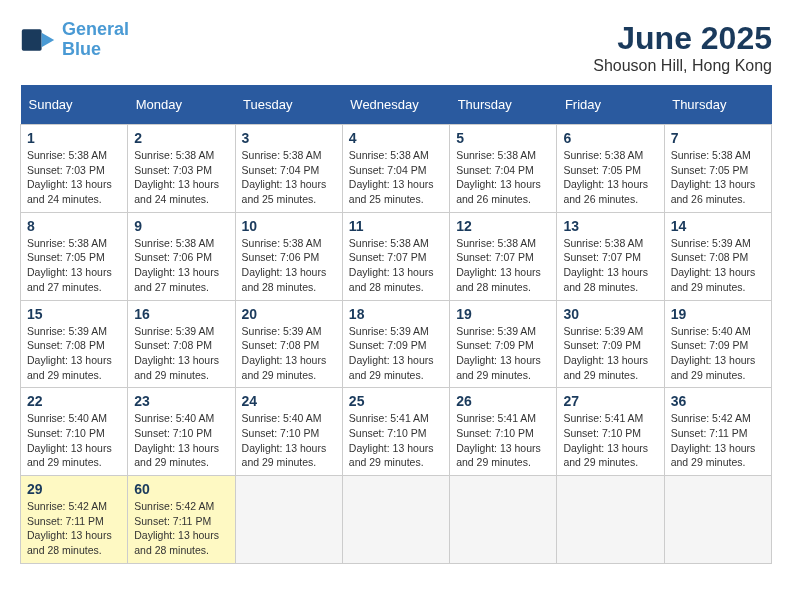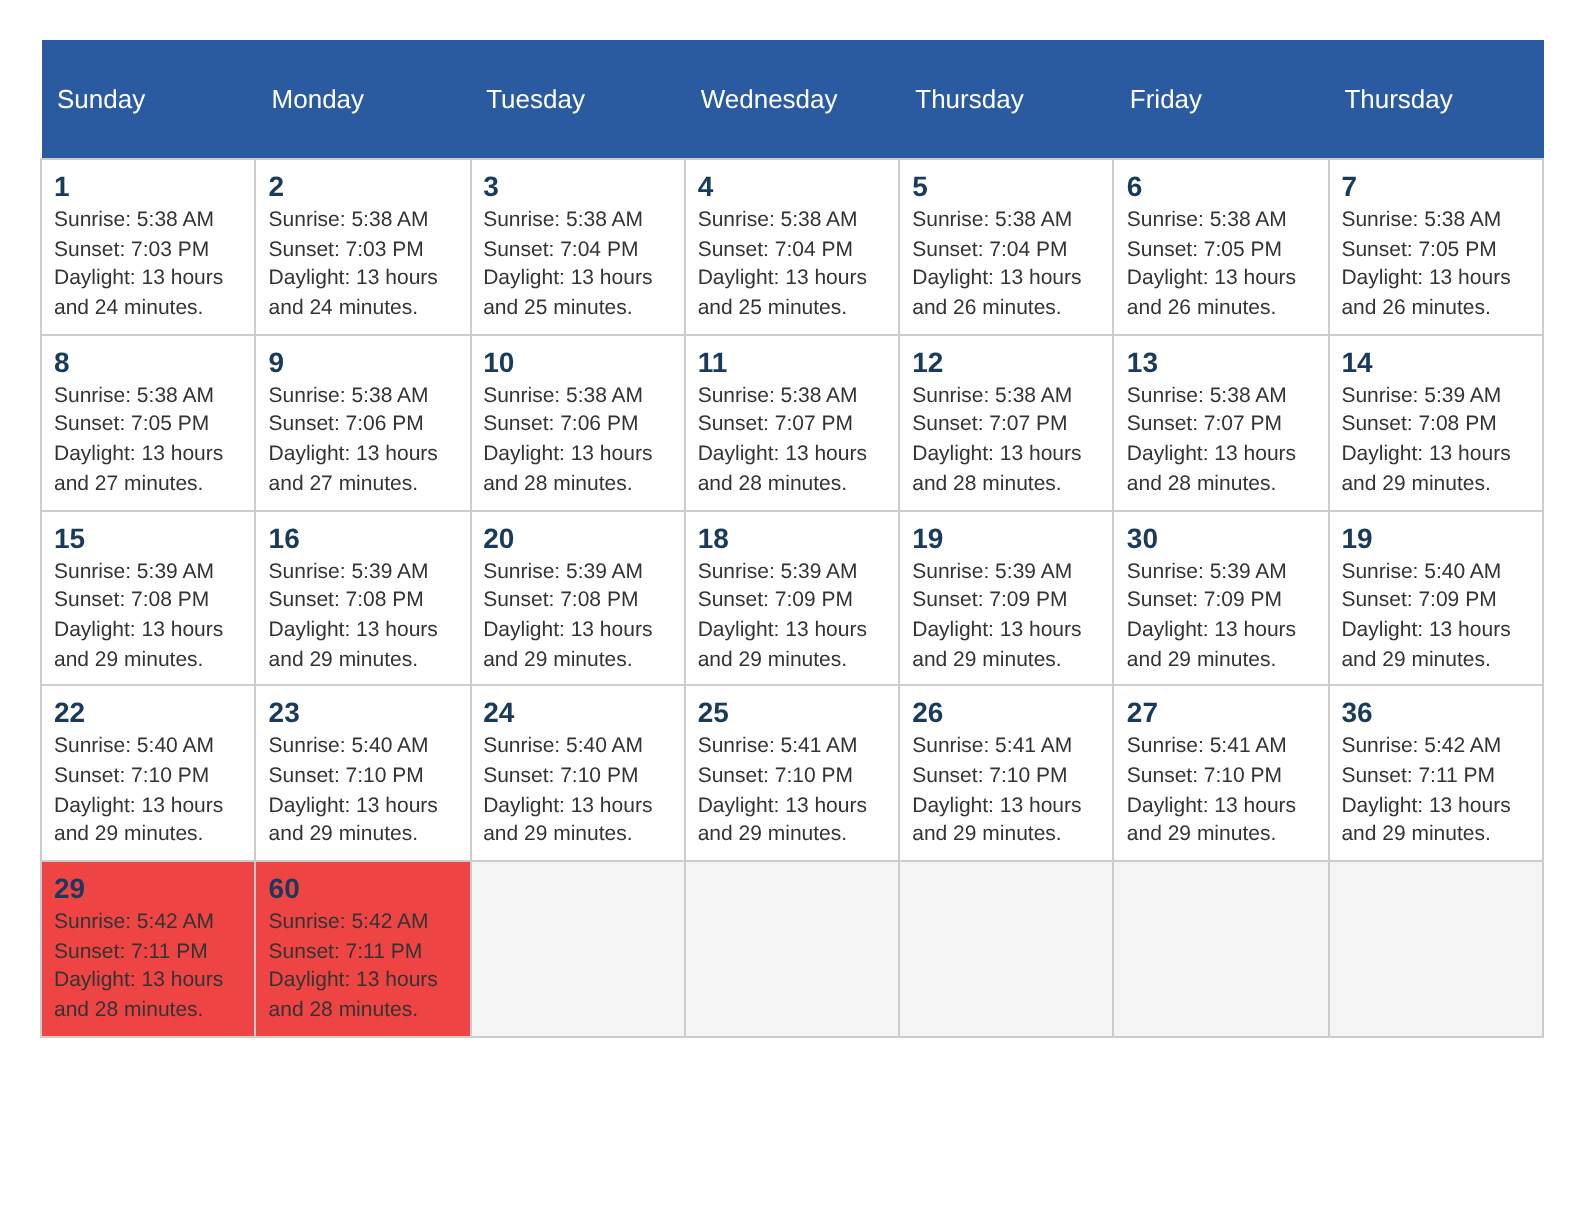--- a/index.html
+++ b/index.html
@@ -48,34 +48,34 @@
     }
     .calendar-table {
       width: 100%;
       border-collapse: collapse;
       font-size: 11px;
     }
     .calendar-table th {
       background-color: #2a5a9f;
       color: #fff;
       text-align: left;
-      padding: 22px 8px;
+      padding: 12px 8px;
       font-size: 13px;
       font-weight: normal;
     }
     .calendar-table td {
       border: 1px solid #ccc;
       vertical-align: top;
       padding: 5px 6px;
       width: calc(100% / 7);
       min-height: 80px;
       background: #fff;
     }
     .calendar-table tr:last-child td {
-      background: #ef4444;
+      background: #fef9c3;
     }
     .day-number {
       font-size: 14px;
       font-weight: bold;
       color: #1a3a5c;
       display: block;
       margin-bottom: 2px;
     }
     .day-info {
       color: #333;
@@ -86,20 +86,36 @@
       background: #f5f5f5 !important;
     }
     .row-last td {
       background: #f5f5f5;
     }
   </style>
 </head>
 <body>
 
 <div>
+  <div class="header-section">
+    <div class="logo">
+      <svg class="logo-icon" viewBox="0 0 40 40">
+        <rect x="2" y="8" width="22" height="24" rx="2" fill="#1a3a5c"></rect>
+        <polygon points="24,12 38,20 24,28" fill="#4a9ad4"></polygon>
+      </svg>
+      <div class="logo-text">
+        <div><span>General</span></div>
+        <div><span style="color:#4a9ad4">Blue</span></div>
+      </div>
+    </div>
+    <div class="title-section">
+      <div class="calendar-title">June 2025</div>
+      <div class="calendar-subtitle">Shouson Hill, Hong Kong</div>
+    </div>
+  </div>
 
   <table class="calendar-table">
     <thead>
       <tr>
       <th>Sunday</th>
           <th>Monday</th>
           <th>Tuesday</th>
           <th>Wednesday</th>
           <th>Thursday</th>
           <th>Friday</th>

